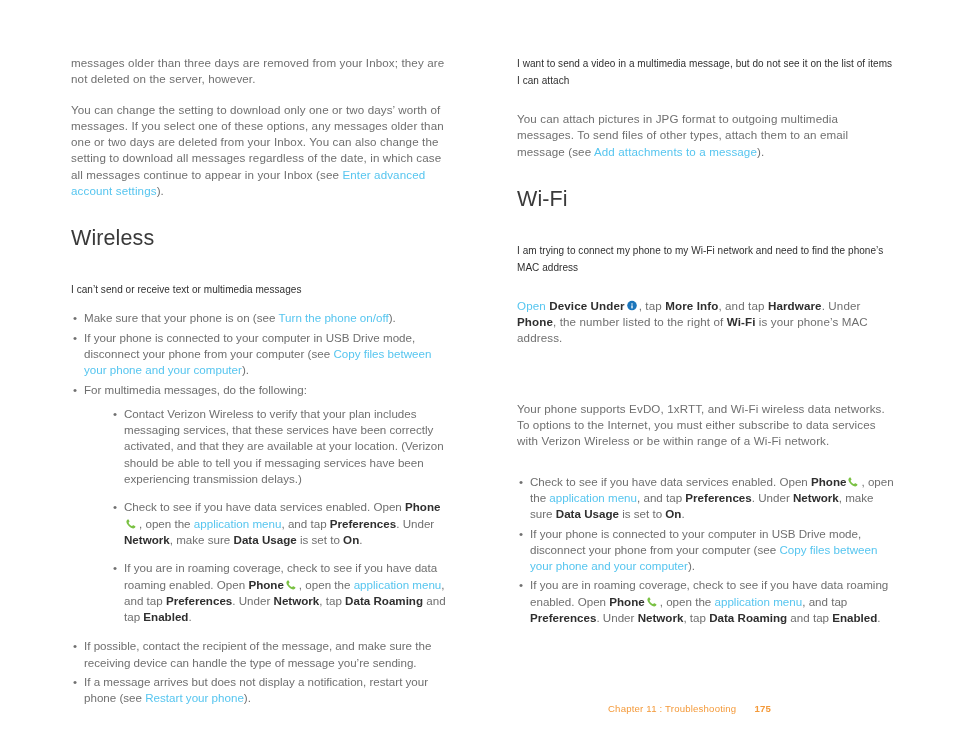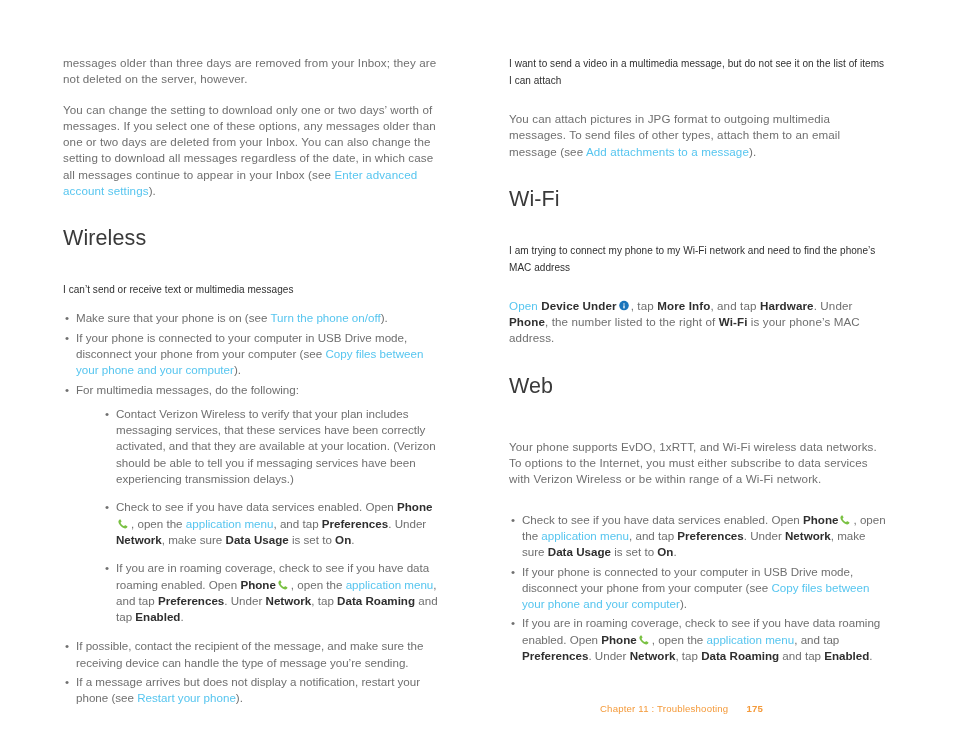--- a/index.html
+++ b/index.html
@@ -11,21 +11,21 @@
   body {
     width: 954px;
     height: 738px;
     font-family: "Liberation Sans", sans-serif;
     color: #6f6f6f;
     position: relative;
     overflow: hidden;
   }
   .page {
     position: absolute;
-    left: 0; top: 0;
+    left: 8px; top: 0;
     width: 826px;
     height: 738px;
   }
   .col {
     position: absolute;
     top: 55px;
     width: 380px;
   }
   .col-left  { left: 63px; }
   .col-right { left: 509px; }
@@ -215,21 +215,20 @@
     <h2 class="sub">I am trying to connect my phone to my Wi-Fi network and need to find the phone’s MAC address</h2>
 
     <div class="spacer-xs"></div>
 
     <p class="body"><a class="link" href="#">Open</a><span> </span><span class="bold">Device Under</span><span class="icon-info"><svg viewBox="0 0 16 16" width="12" height="12">
             <circle cx="8" cy="7.4" r="6.4" fill="#1b75bb"></circle>
             <circle cx="8" cy="5.3" r="1.0" fill="#ffffff"></circle>
             <rect x="7.1" y="7.0" width="1.8" height="4.2" rx="0.6" fill="#ffffff"></rect>
           </svg></span><span>, tap </span><span class="bold">More Info</span><span>, and tap </span><span class="bold">Hardware</span><span>. Under </span><span class="bold">Phone</span><span>, the number listed to the right of </span><span class="bold">Wi-Fi</span><span> is your phone’s MAC address.</span></p>
 
-    <h1 class="section">Web</h1>
 
     <div class="spacer-l"></div>
 
 
     <div class="spacer-xs"></div>
 
     <p class="body">Your phone supports EvDO, 1xRTT, and Wi-Fi wireless data networks. To options to the Internet, you must either subscribe to data services with Verizon Wireless or be within range of a Wi-Fi network.</p>
 
     <div class="spacer-xs"></div>
 

